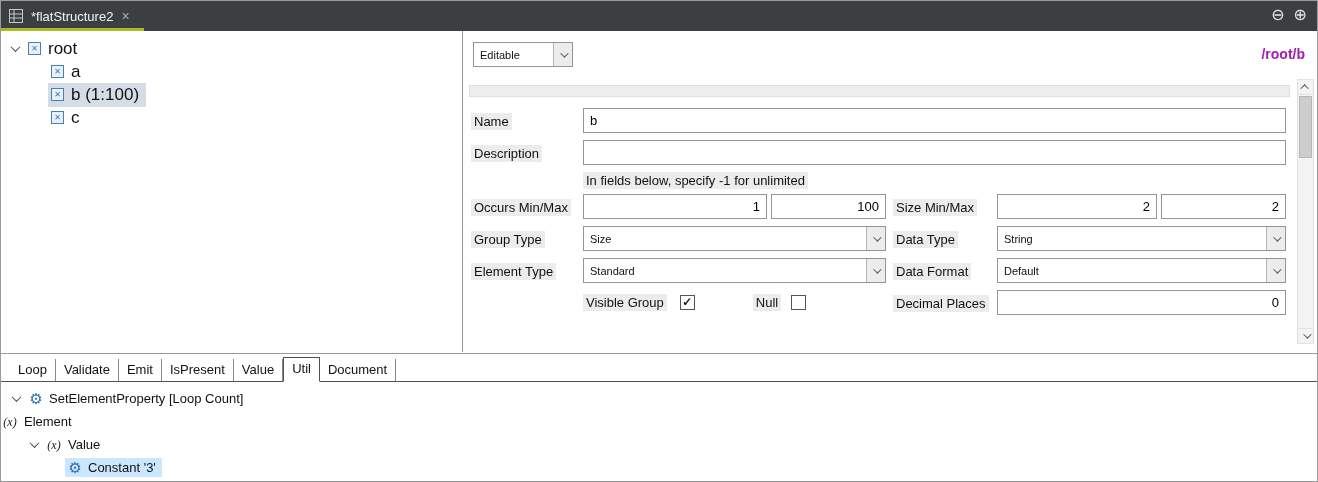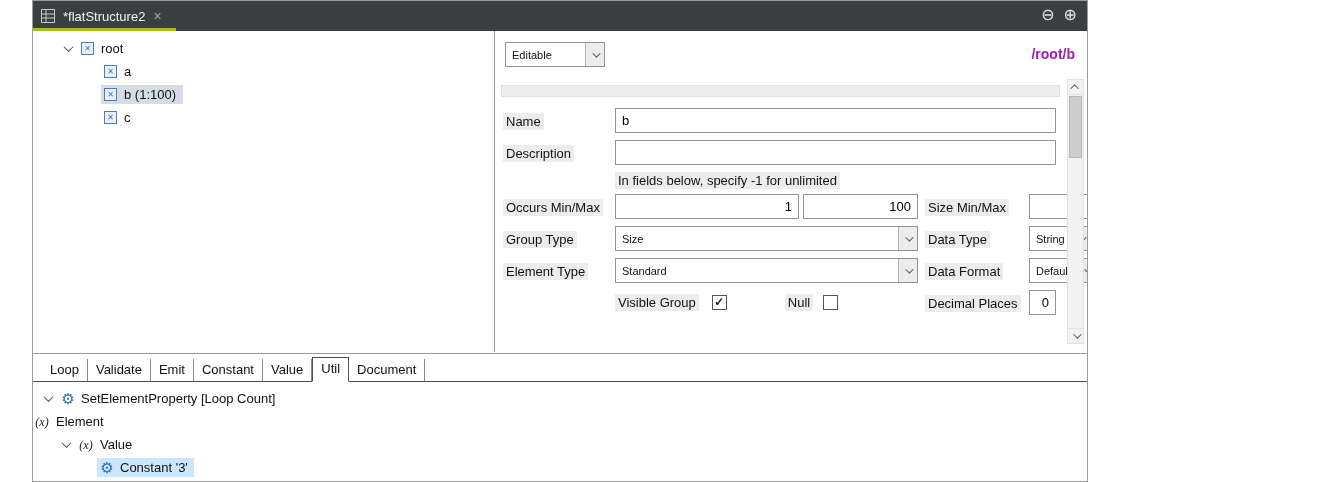--- a/index.html
+++ b/index.html
@@ -4,40 +4,40 @@
 <style>
   :root{
     --accent:#a8bd22;
     --selection-blue:#cbe6ff;
     --selection-gray:#d4dde6;
     --titlebar-bg:#3b3f42;
     --label-bg:#ececec;
   }
   *{box-sizing:border-box;}
   body{margin:0;background:#ffffff;font-family:"Liberation Sans",sans-serif;color:#111;}
-  .window{position:relative;width:1056px;height:482px;background:#fff;border:1px solid #9b9b9b;overflow:hidden;margin-left:32px;}
+  .window{position:relative;width:1318px;height:482px;background:#fff;border:1px solid #9b9b9b;overflow:hidden;}
 
   
   .titlebar{position:absolute;top:0;left:0;right:0;height:30px;background:var(--titlebar-bg);}
   .etab{position:absolute;left:0;top:0;height:30px;display:flex;align-items:center;gap:8px;padding:0 14px 0 8px;}
   .etab::after{content:"";position:absolute;left:0;right:0;bottom:0;height:3px;background:var(--accent);}
   .etab .title{color:#f2f2f2;font-size:13px;}
   .etab .close{color:#a9adb0;font-size:14px;line-height:1;cursor:default;}
   .tabicon svg{display:block;}
   .win-controls{position:absolute;right:10px;top:3px;display:flex;gap:9px;color:#e3e3e3;font-size:16px;line-height:1.4;}
 
   
   .left-panel{position:absolute;top:30px;left:0;width:462px;bottom:129px;background:#fff;border-right:1px solid #9b9b9b;overflow:hidden;}
   .right-panel{position:absolute;top:30px;left:463px;right:0;bottom:129px;background:#fff;overflow:hidden;}
 
   
   .chev{display:inline-block;width:7px;height:7px;border-right:1.6px solid #4a4a4a;border-bottom:1.6px solid #4a4a4a;transform:rotate(45deg) translate(-1px,-1px);flex:none;}
 
   
-  .tree{padding-top:6px;font-size:13px;padding-left:21px;}
+  .tree{padding-top:6px;font-size:17px;}
   .trow{height:23px;display:flex;align-items:center;}
   .trow .chev{margin-left:11px;margin-right:9px;}
   .el-icon{width:13px;height:13px;border:1px solid #4a7fb5;background:#e8f1fb;color:#3a76ae;font-size:8px;display:inline-flex;align-items:center;justify-content:center;flex:none;}
   .el-icon::before{content:"✕";}
   .trow .tlabel{margin-left:7px;}
   .trow.child{padding-left:50px;}
   .sel{display:inline-flex;align-items:center;background:var(--selection-gray);padding:2px 7px 2px 3px;margin-left:-3px;}
   .sel .tlabel{margin-left:7px;}
 
   
@@ -266,21 +266,21 @@
         </div>
     </div>
 
   </div>
 
   <div class="bottom-panel">
     <div class="tabbar">
       <span class="btab">Loop</span>
       <span class="btab">Validate</span>
       <span class="btab">Emit</span>
-      <span class="btab">Constant</span>
+      <span class="btab">IsPresent</span>
       <span class="btab">Value</span>
       <span class="btab active">Util</span>
       <span class="btab">Document</span>
     </div>
 
     <div class="btree">
       <div class="brow r0">
         <span class="chev"></span>
         <span class="gear"></span>
         <span class="blabel">SetElementProperty [Loop Count]</span>

